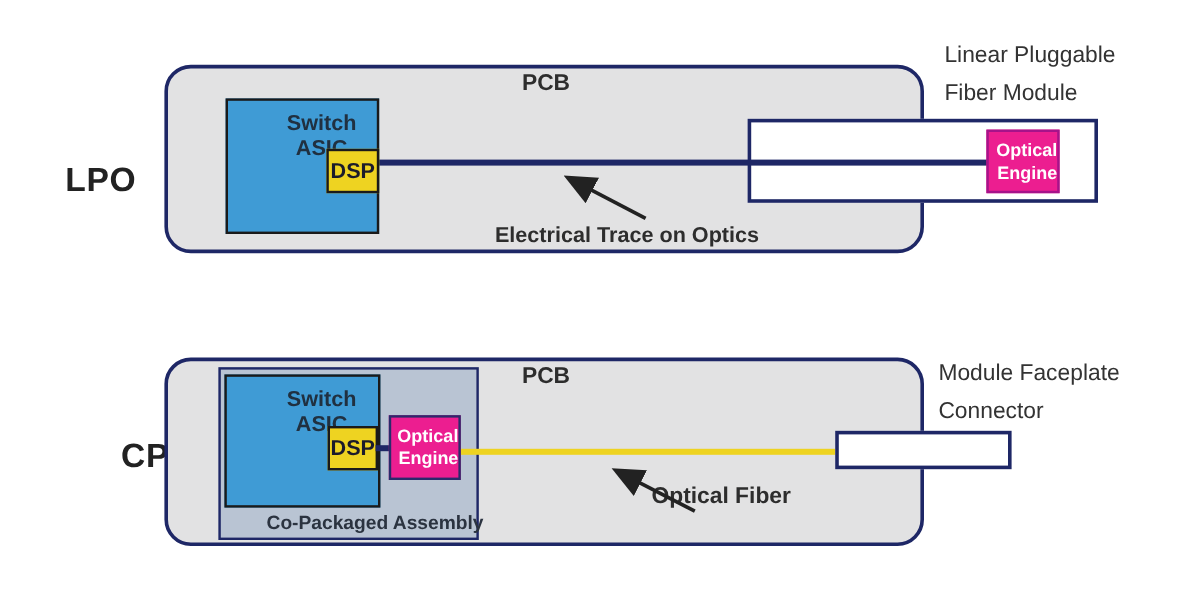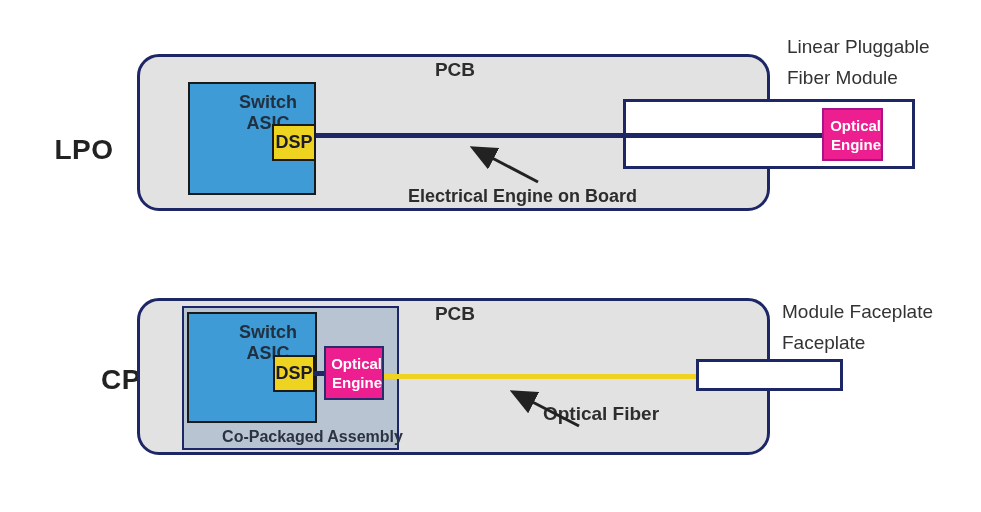--- a/index.html
+++ b/index.html
@@ -111,21 +111,21 @@
   <div class="abs oe oe-lpo" style="left:822px;top:108px;width:61px;height:53px;">
     <span>Optical</span>
     <span>Engine</span>
   </div>
 
   <div class="abs side-title" style="left:787px;top:31px;width:190px;">
     <div>Linear Pluggable</div>
     <div>Fiber Module</div>
   </div>
 
-  <div class="abs caption" style="left:405px;top:186px;width:235px;">Electrical Engine on Board</div>
+  <div class="abs caption" style="left:405px;top:186px;width:235px;">Electrical Trace on Optics</div>
 
   <div class="abs row-label" style="left:48px;top:364px;width:72px;margin-left:48px;">CPO</div>
 
   <div class="abs pcb" style="left:137px;top:298px;width:633px;height:157px;"></div>
 
   <div class="abs pcb-label" style="left:400px;top:303px;width:110px;">PCB</div>
 
   <div class="abs assembly" style="left:182px;top:306px;width:217px;height:144px;"></div>
 
   <div class="abs asic" style="left:187px;top:312px;width:130px;height:111px;">
@@ -144,21 +144,21 @@
     <span>Optical</span>
     <span>Engine</span>
   </div>
 
   <div class="abs assembly-label" style="left:182px;top:428px;width:261px;">Co-Packaged Assembly</div>
 
   <div class="abs connector" style="left:696px;top:359px;width:147px;height:32px;"></div>
 
   <div class="abs side-title" style="left:782px;top:296px;width:200px;">
     <div>Module Faceplate</div>
-    <div>Faceplate</div>
+    <div>Connector</div>
   </div>
 
   <div class="abs caption" style="left:531px;top:403px;width:140px;font-size:19px;">Optical Fiber</div>
 
   <svg class="arrows" width="981" height="512" viewBox="0 0 981 512">
     <defs>
       <marker id="ah" markerWidth="9" markerHeight="8" refX="7" refY="4" orient="auto">
         <polygon points="0,0 9,4 0,8" fill="#222222"></polygon>
       </marker>
     </defs>

